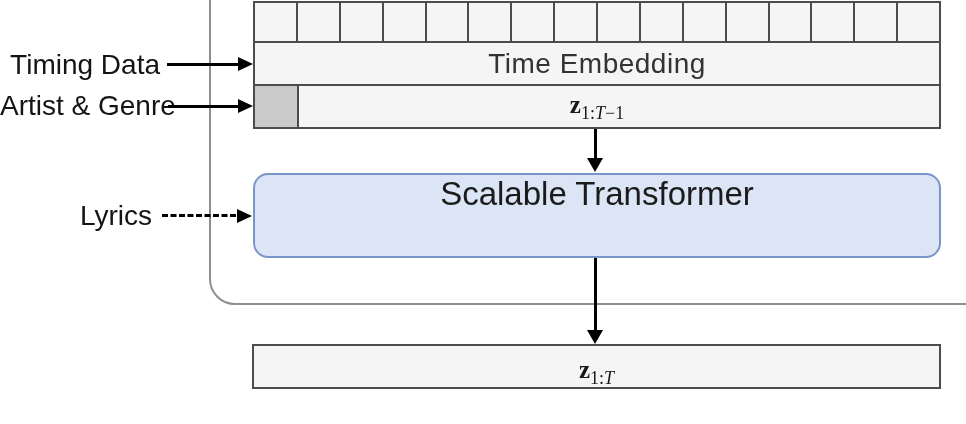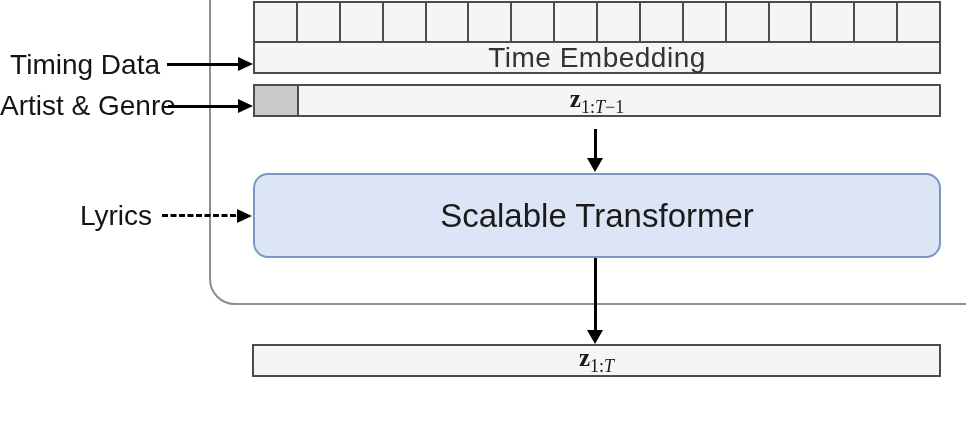--- a/index.html
+++ b/index.html
@@ -22,21 +22,21 @@
     position:absolute;left:253px;top:1px;width:688px;height:42px;
     box-sizing:border-box;
     display:flex;
     background:var(--bar-fill,#f5f5f5);
     border:2px solid var(--bar-border,#4c4c4c);
   }
   .token-grid .cell{flex:1 1 0;border-right:2px solid var(--bar-border,#4c4c4c);}
   .token-grid .cell:last-child{border-right:none;}
   
   .bar{
-    position:absolute;left:253px;width:688px;height:33px;
+    position:absolute;left:253px;width:688px;height:45px;
     box-sizing:border-box;
     background:var(--bar-fill,#f5f5f5);
     border:2px solid var(--bar-border,#4c4c4c);
     display:flex;align-items:center;justify-content:center;
   }
   .te-bar{top:41px;font-size:28px;color:#333333;letter-spacing:0.5px;}
   .z-bar{top:84px;}
   .out-bar{left:252px;top:344px;width:689px;border-width:2.5px;align-items:flex-end;}
   .start-cell{
     position:absolute;left:0;top:0;bottom:0;width:42px;
@@ -50,21 +50,21 @@
   .math b{font-weight:700;}
   .math sub{font-size:72%;line-height:1;}
   .math i{font-style:italic;}
   
   .transformer{
     position:absolute;left:253px;top:173px;width:688px;height:85px;
     box-sizing:border-box;
     background:var(--transformer-fill,#dbe5f6);
     border:2.5px solid var(--transformer-border,#7a96c6);
     border-radius:15px;
-    display:flex;align-items:center;justify-content:center;
+    display:flex;justify-content:center;
     font-size:33px;color:#1b1b1b;
   }
   
   .v-line{position:absolute;width:3px;background:var(--arrow-color,#000);}
   .v-head{
     position:absolute;width:0;height:0;
     border-left:8px solid transparent;border-right:8px solid transparent;
     border-top:14px solid var(--arrow-color,#000);
   }
   

